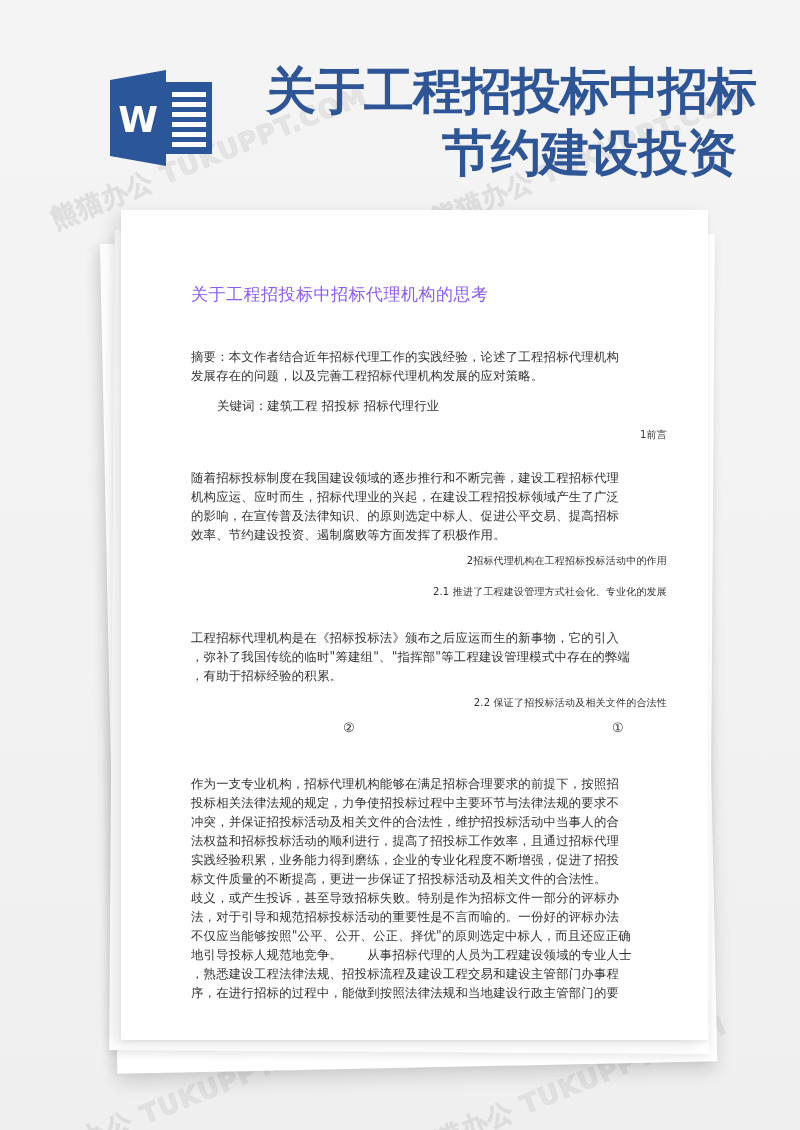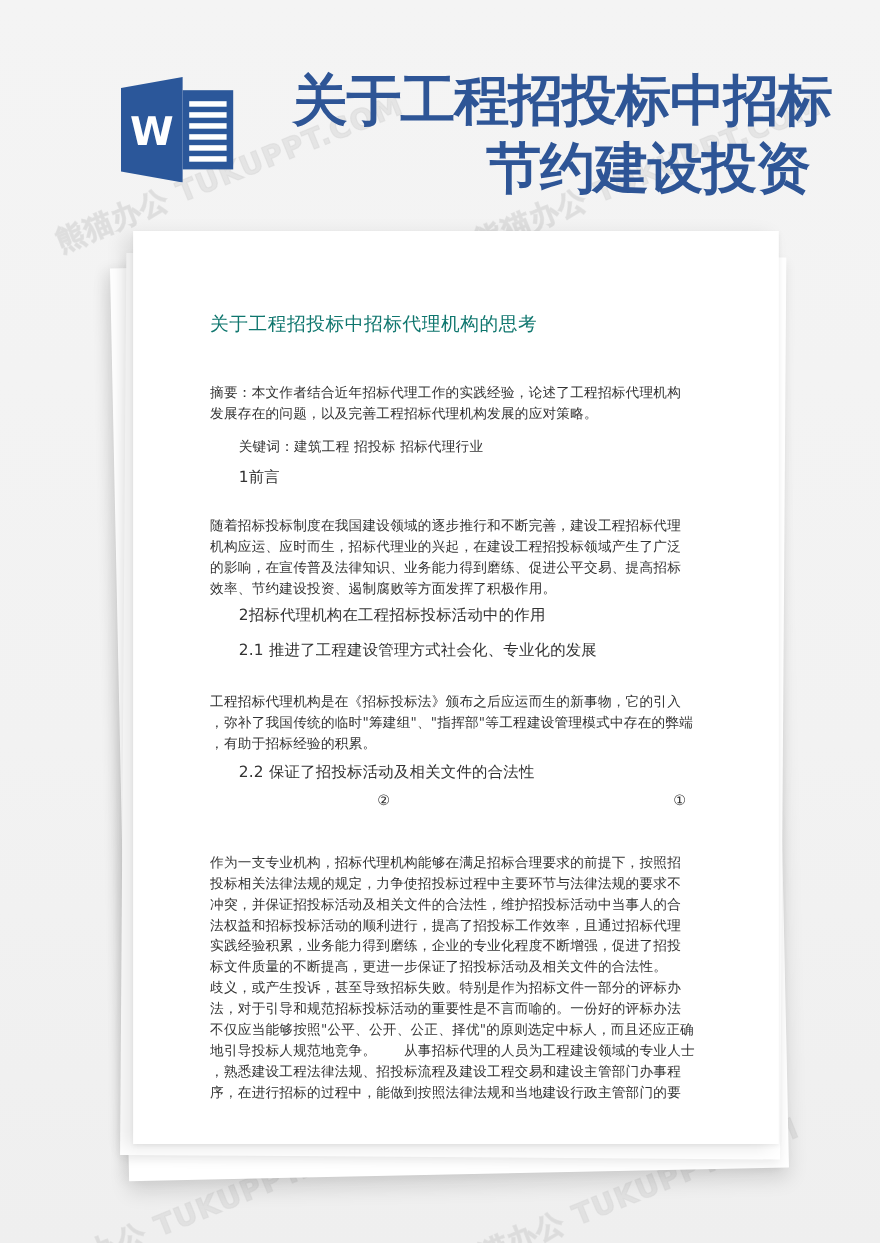--- a/index.html
+++ b/index.html
@@ -31,29 +31,29 @@
       box-shadow: 0 4px 10px rgba(0,0,0,0.08);
     }
     .page {
       position: absolute; left: 121px; top: 210px; width: 587px; height: 830px;
       background: #ffffff;
       box-shadow: -8px 4px 16px rgba(0,0,0,0.10), 0 2px 4px rgba(0,0,0,0.06);
     }
     .doc-title {
       position: absolute; left: 70px; top: 73px;
       font-family: "DejaVu Sans", "Liberation Sans", sans-serif;
-      font-size: 17px; color: #0f766e; letter-spacing: 0.5px; white-space: nowrap;
+      font-size: 17px; color: #8b5cf6; letter-spacing: 0.5px; white-space: nowrap;
     }
     .para {
       position: absolute; left: 70px; width: 450px;
       font-size: 12.4px; line-height: 19px; color: #333; letter-spacing: 0.2px;
     }
     .para .ln { display: block; white-space: nowrap; }
     .indent { left: 96px; }
-    .heading-s { font-family: "DejaVu Sans", "Liberation Sans", sans-serif; font-size: 14px; color: #333; white-space: nowrap; }
+    .heading-s { font-family: "DejaVu Sans", "Liberation Sans", sans-serif; font-size: 10px; color: #333; white-space: nowrap; text-align: right; }
     .circled { position: absolute; font-size: 13px; color: #333; }
 
     
     .wm {
       position: absolute; color: rgba(200,200,200,0.35); font-family: "DejaVu Sans", "Liberation Sans", sans-serif;
       font-size: 26px; font-weight: bold; transform: rotate(-22deg); white-space: nowrap;
       -webkit-text-stroke: 1px rgba(215,215,215,0.5); pointer-events: none; letter-spacing: 1px;
     }
   </style>
 </head>
@@ -100,21 +100,21 @@
       <span class="ln">关键词：建筑工程 招投标 招标代理行业</span>
     </div>
 
     <div class="para indent" style="top:215px;">
       <span class="ln heading-s">1前言</span>
     </div>
 
     <div class="para" style="top:258px;">
       <span class="ln">随着招标投标制度在我国建设领域的逐步推行和不断完善，建设工程招标代理</span>
       <span class="ln">机构应运、应时而生，招标代理业的兴起，在建设工程招投标领域产生了广泛</span>
-      <span class="ln">的影响，在宣传普及法律知识、业务能力得到磨练、促进公平交易、提高招标</span>
+      <span class="ln">的影响，在宣传普及法律知识、的原则选定中标人、促进公平交易、提高招标</span>
       <span class="ln">效率、节约建设投资、遏制腐败等方面发挥了积极作用。</span>
     </div>
 
     <div class="para indent" style="top:341px;">
       <span class="ln heading-s">2招标代理机构在工程招标投标活动中的作用</span>
     </div>
 
     <div class="para indent" style="top:372px;">
       <span class="ln heading-s">2.1 推进了工程建设管理方式社会化、专业化的发展</span>
     </div>

